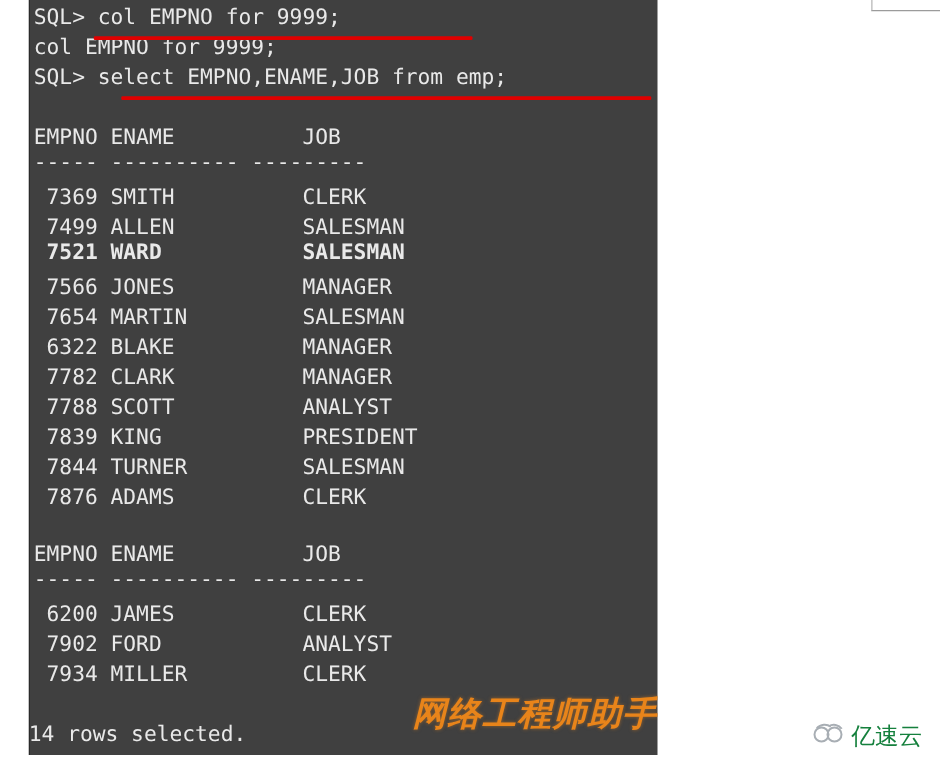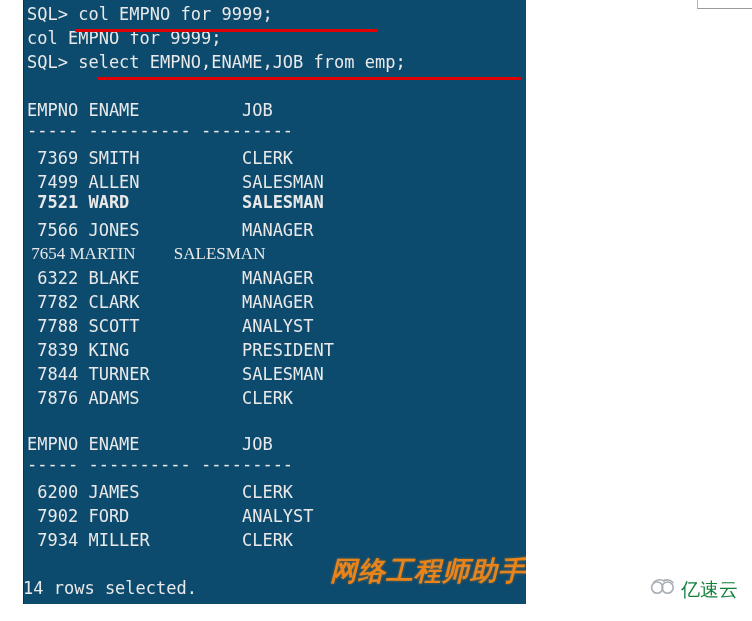--- a/index.html
+++ b/index.html
@@ -28,21 +28,21 @@
     background: #ffffff;
   }
 
   
   #terminal {
     position: absolute;
     left: 23px;
     top: 0px;
     width: 503px;
     height: 604px;
-    background: #0c4a6e;
+    background: #404040;
     overflow: hidden;
   }
   #terminal-edge-left {
     position: absolute;
     left: 0; top: 0;
     width: 1px; height: 604px;
     background: #2a2a2a;
   }
 
   .term-line {
@@ -109,21 +109,21 @@
   <div class="term-line" style="top:2px;">SQL&gt; col EMPNO for 9999;</div>
   <div class="term-line" style="top:26px;">col EMPNO for 9999;</div>
   <div class="term-line" style="top:50px;">SQL&gt; select EMPNO,ENAME,JOB from emp;</div>
   <div class="term-line" style="top:74px;"></div>
   <div class="term-line" style="top:98px;">EMPNO ENAME          JOB</div>
   <div class="term-line" style="top:118px;">----- ---------- ---------</div>
   <div class="term-line" style="top:146px;"> 7369 SMITH          CLERK</div>
   <div class="term-line" style="top:170px;"> 7499 ALLEN          SALESMAN</div>
   <div class="term-line" style="top:190px;font-weight:bold;"> 7521 WARD           SALESMAN</div>
   <div class="term-line" style="top:218px;"> 7566 JONES          MANAGER</div>
-  <div class="term-line" style="top:242px;font-family:Liberation Serif, serif;"> 7654 MARTIN         SALESMAN</div>
+  <div class="term-line" style="top:242px;"> 7654 MARTIN         SALESMAN</div>
   <div class="term-line" style="top:266px;"> 6322 BLAKE          MANAGER</div>
   <div class="term-line" style="top:290px;"> 7782 CLARK          MANAGER</div>
   <div class="term-line" style="top:314px;"> 7788 SCOTT          ANALYST</div>
   <div class="term-line" style="top:338px;"> 7839 KING           PRESIDENT</div>
   <div class="term-line" style="top:362px;"> 7844 TURNER         SALESMAN</div>
   <div class="term-line" style="top:386px;"> 7876 ADAMS          CLERK</div>
   <div class="term-line" style="top:410px;"></div>
   <div class="term-line" style="top:432px;">EMPNO ENAME          JOB</div>
   <div class="term-line" style="top:452px;">----- ---------- ---------</div>
   <div class="term-line" style="top:480px;"> 6200 JAMES          CLERK</div>

